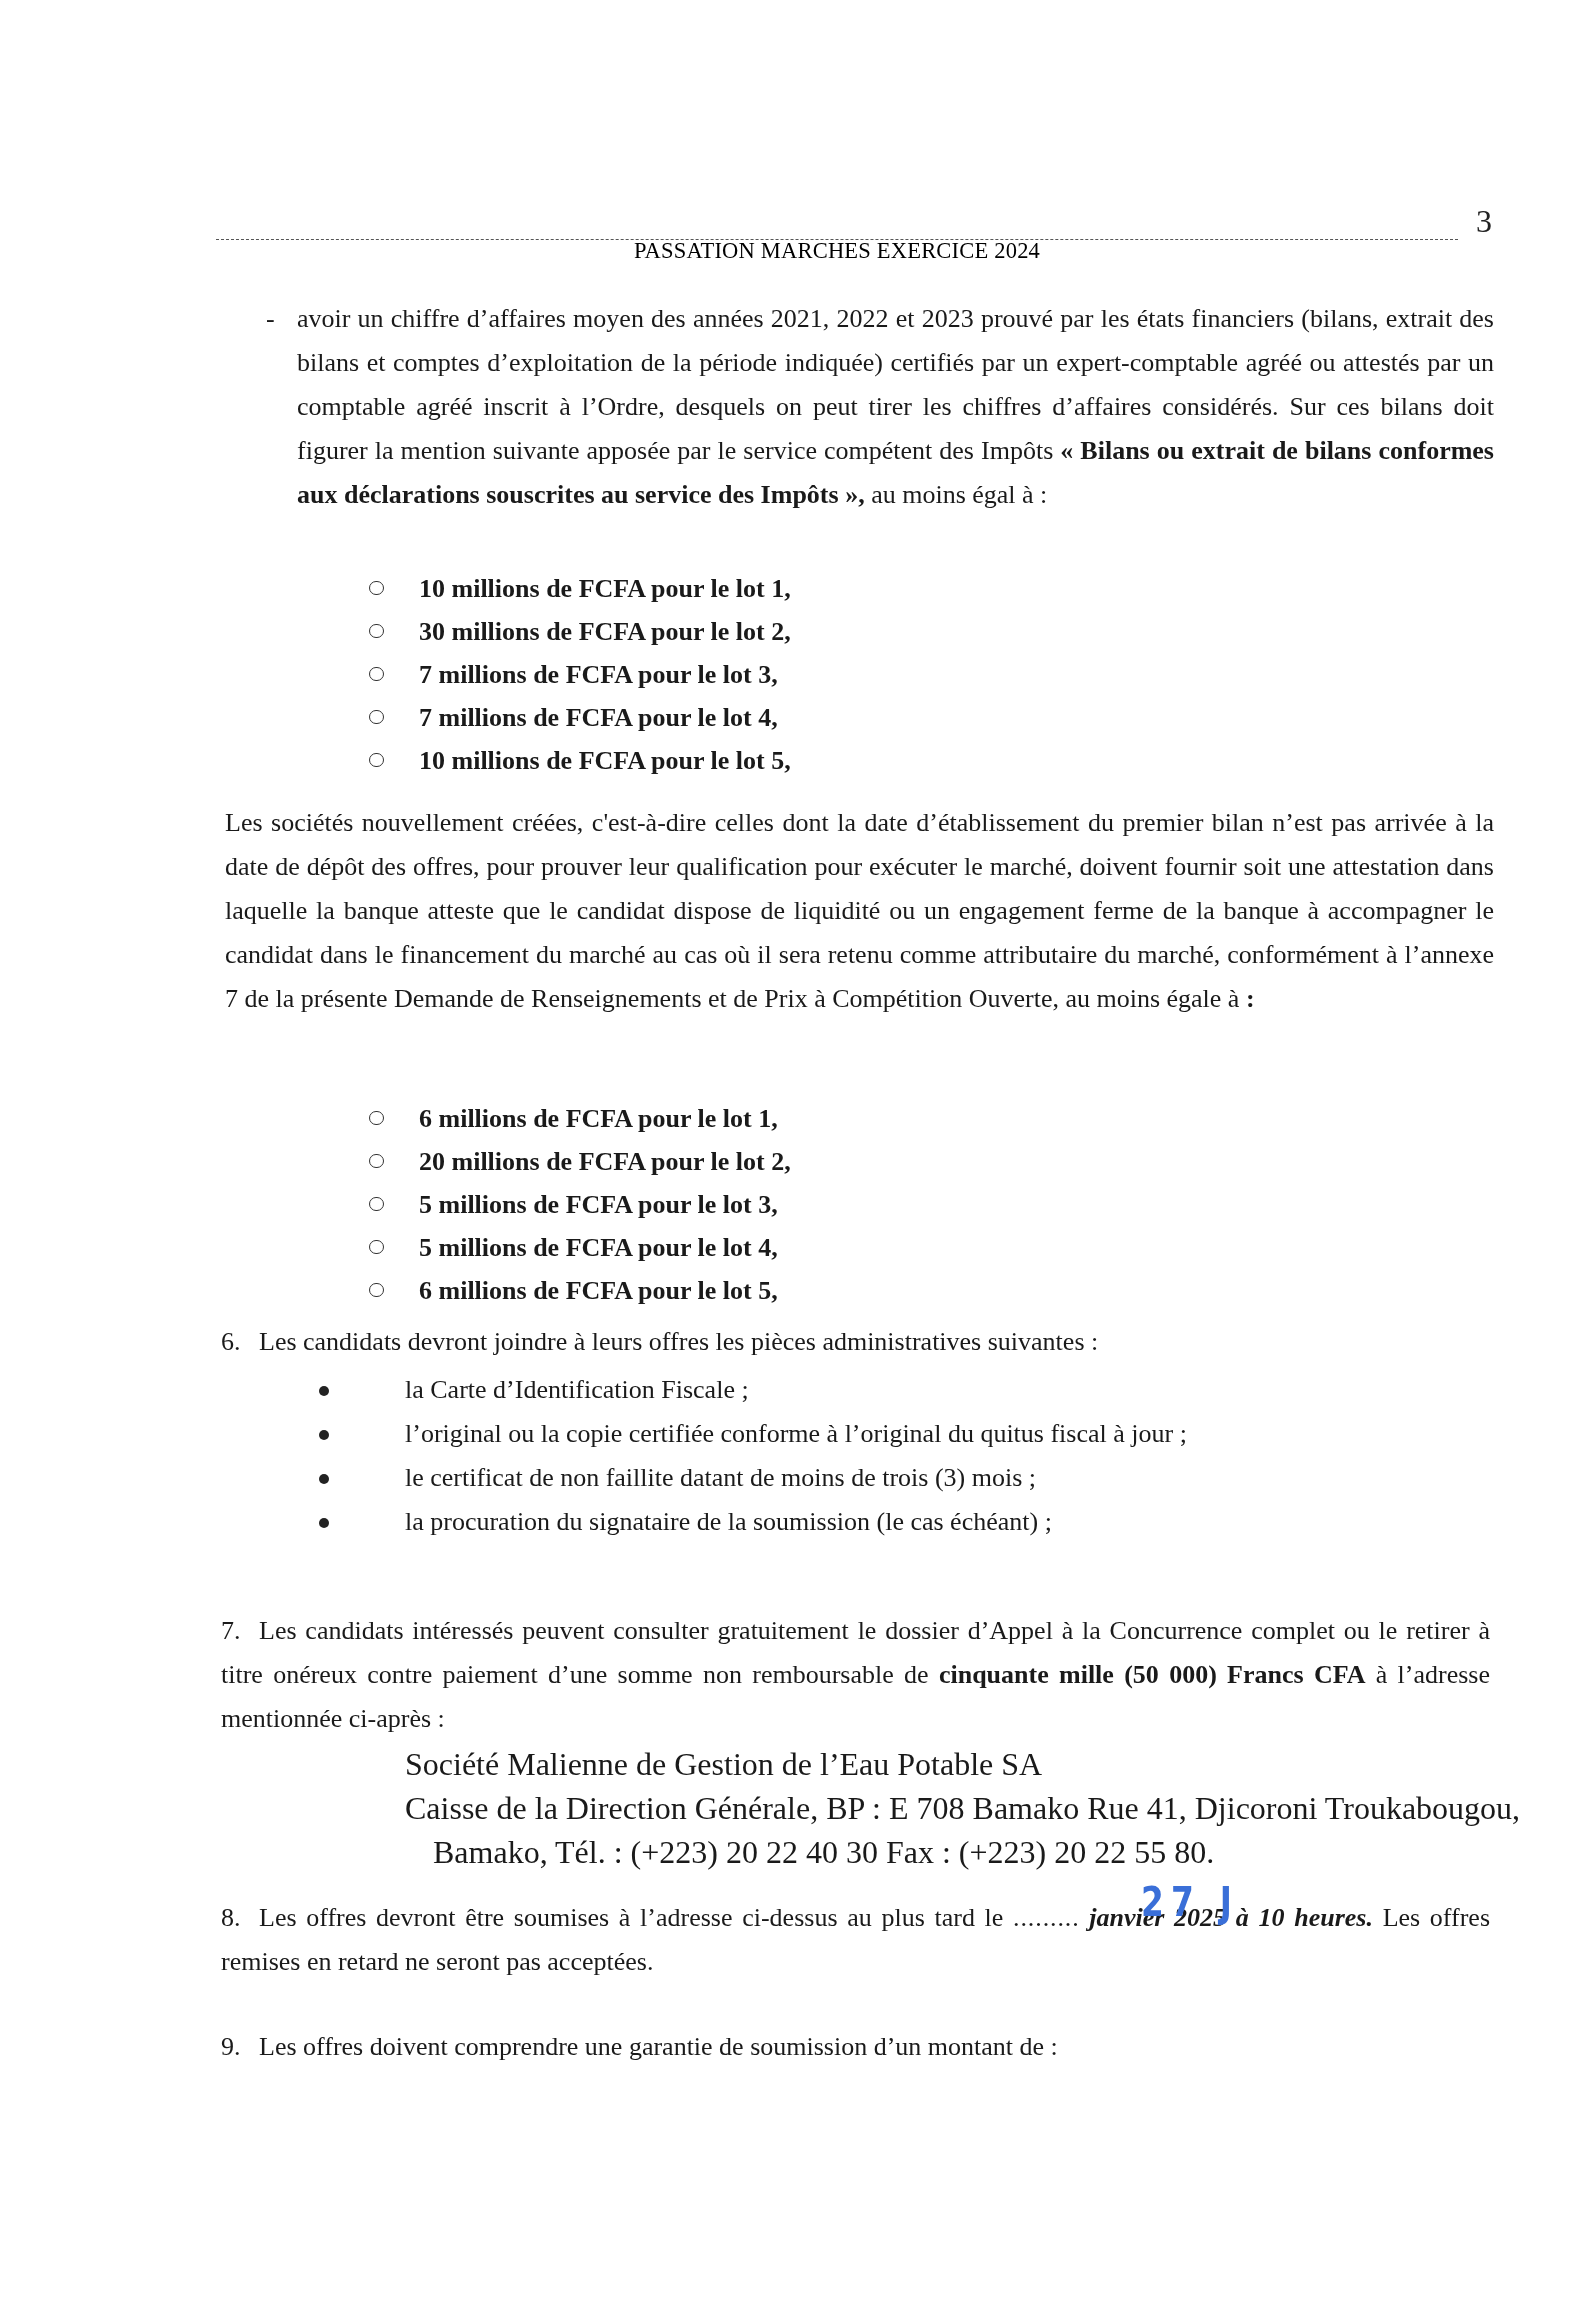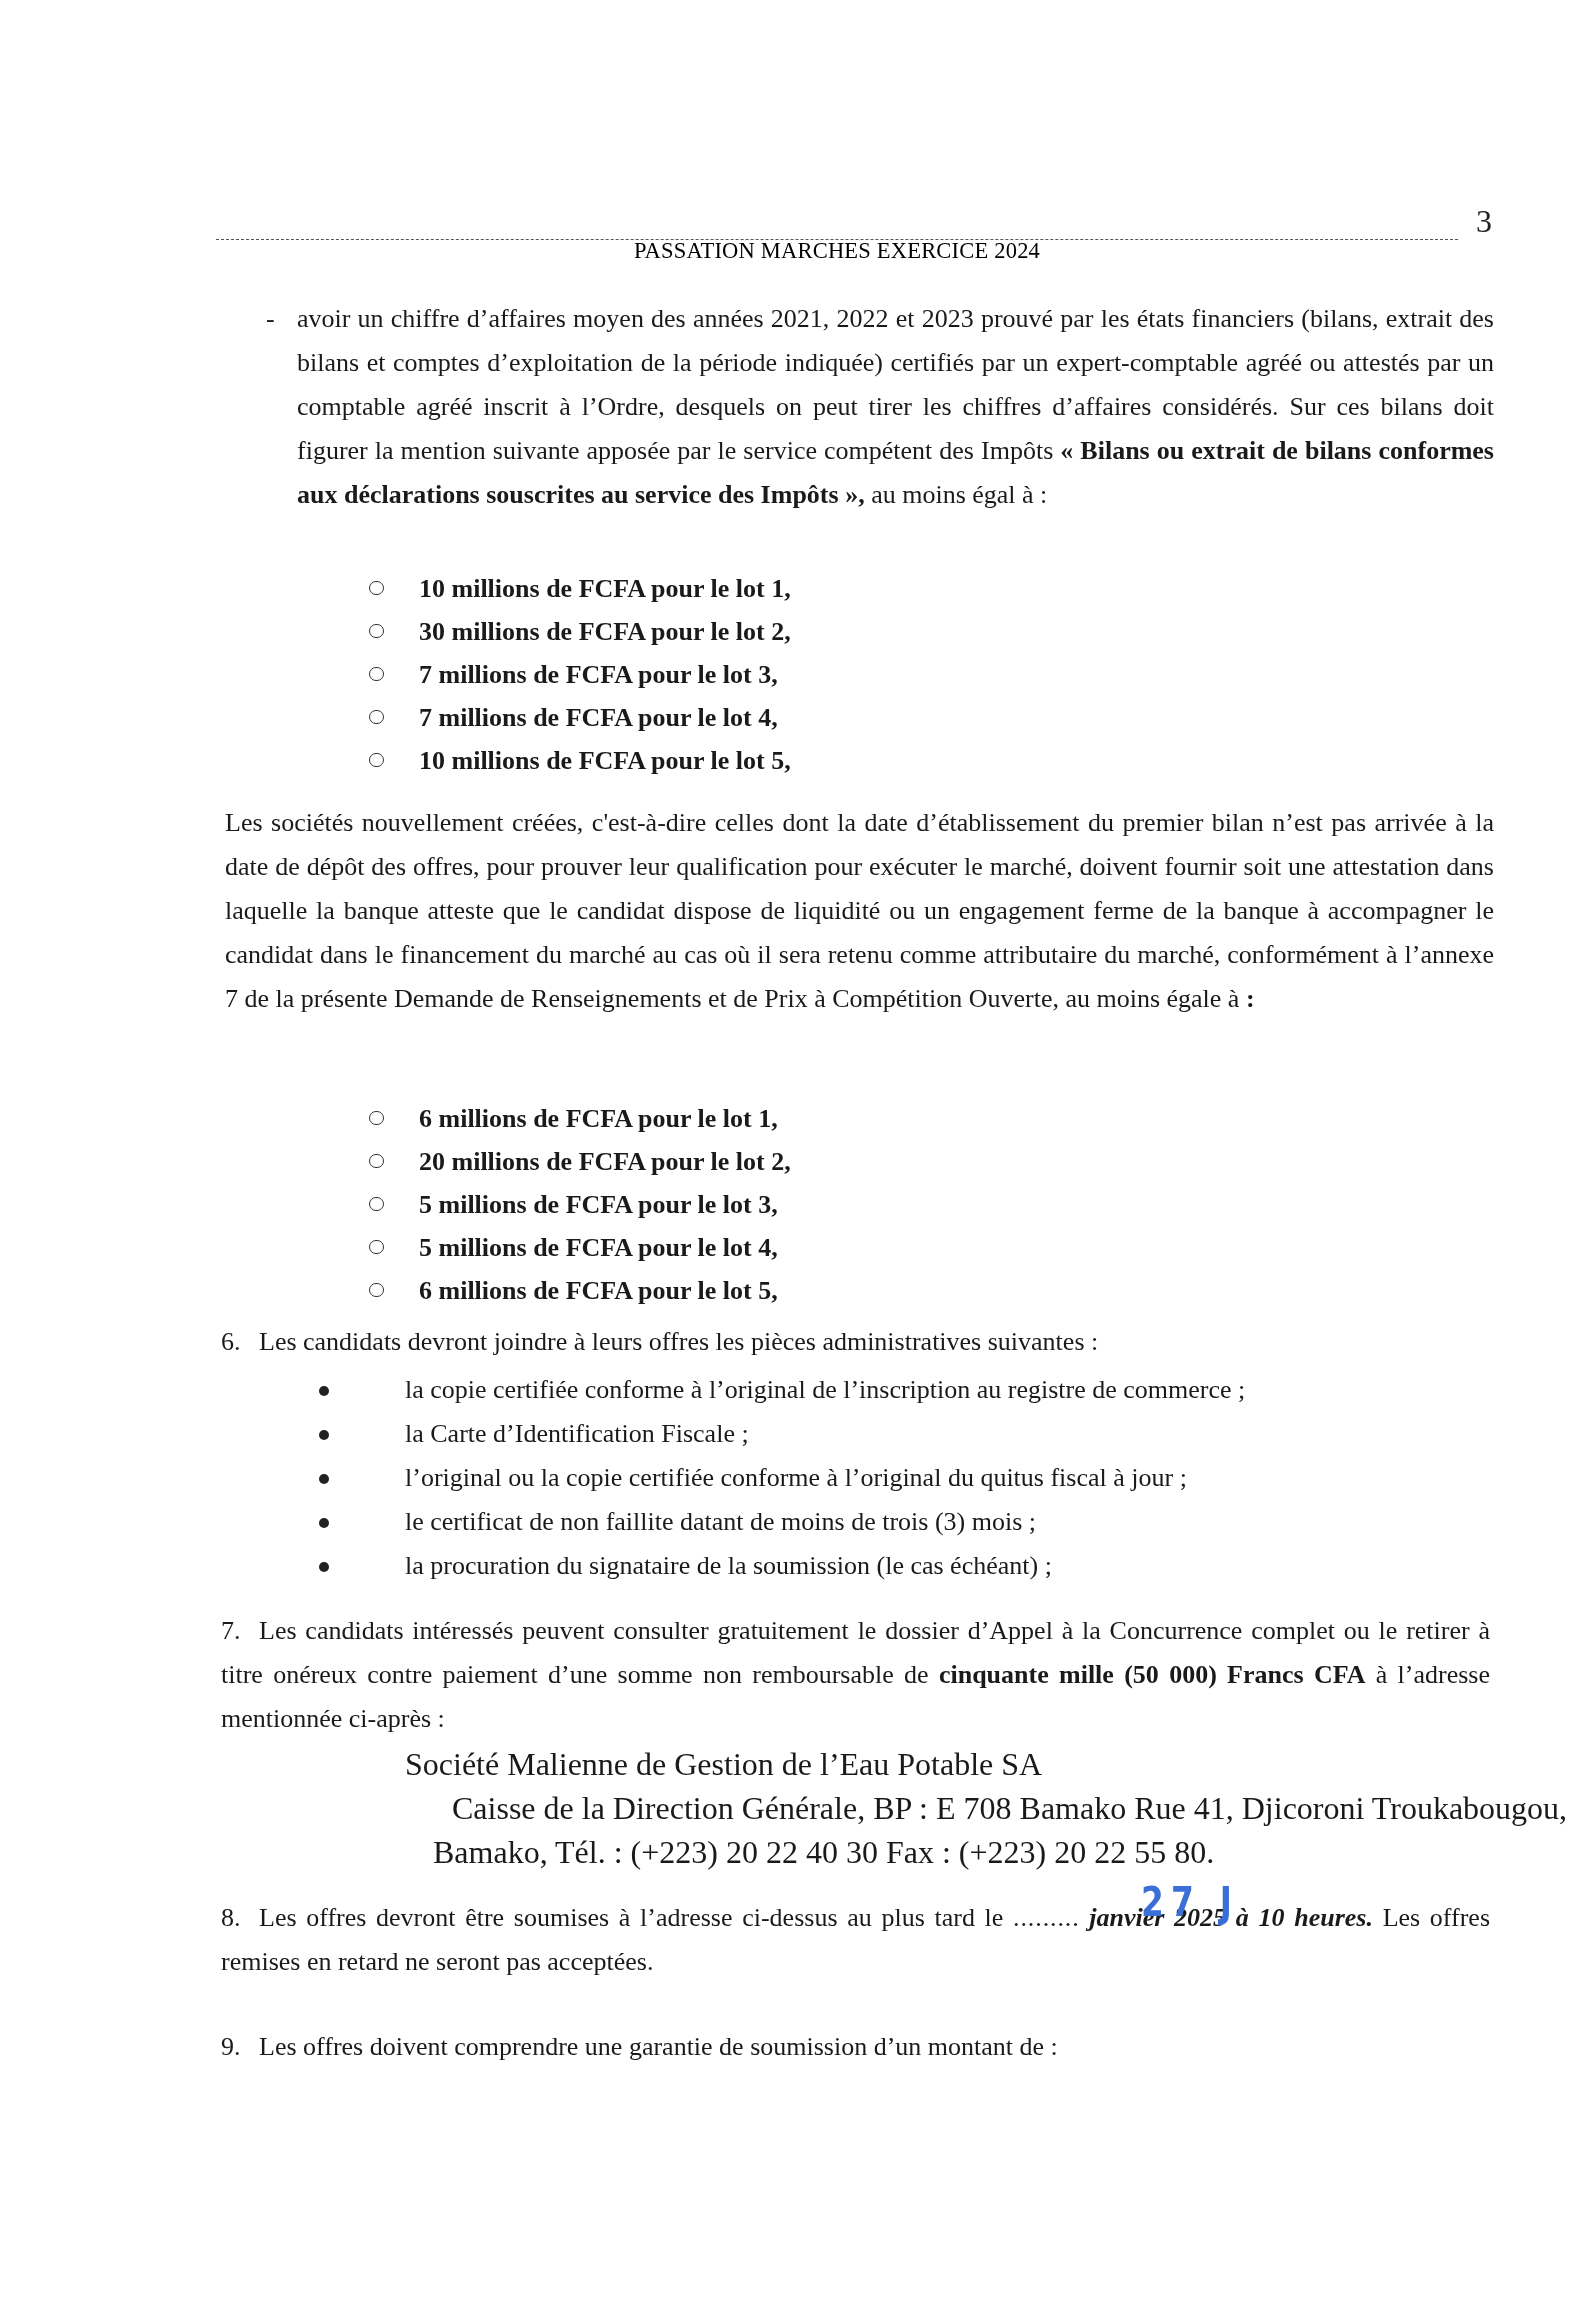--- a/index.html
+++ b/index.html
@@ -77,32 +77,31 @@
   <li><span class="circle-marker"></span><span>20 millions de FCFA pour le lot 2,</span></li>
   <li><span class="circle-marker"></span><span>5 millions de FCFA pour le lot 3,</span></li>
   <li><span class="circle-marker"></span><span>5 millions de FCFA pour le lot 4,</span></li>
   <li><span class="circle-marker"></span><span>6 millions de FCFA pour le lot 5,</span></li>
 </ul>
 
 <div class="text para" style="top:1320px; left:221px;">
   <span class="num">6.</span><span>Les candidats devront joindre à leurs offres les pièces administratives suivantes :</span>
 </div>
 <ul class="blist">
-  <li><span class="dot-marker"></span><span>la copie certifiée conforme à l’original de l’inscription au registre de commerce ;</span></li>
   <li><span class="dot-marker"></span><span>la Carte d’Identification Fiscale ;</span></li>
   <li><span class="dot-marker"></span><span>l’original ou la copie certifiée conforme à l’original du quitus fiscal à jour ;</span></li>
   <li><span class="dot-marker"></span><span>le certificat de non faillite datant de moins de trois (3) mois ;</span></li>
   <li><span class="dot-marker"></span><span>la procuration du signataire de la soumission (le cas échéant) ;</span></li>
 </ul>
 
 <div class="text para" style="top:1609px; left:221px;">
   <span class="num">7.</span><span>Les candidats intéressés peuvent consulter gratuitement le dossier d’Appel à la Concurrence complet ou le retirer à titre onéreux contre paiement d’une somme non remboursable de </span><b>cinquante mille (50 000) Francs CFA</b><span> à l’adresse mentionnée ci-après :</span>
 </div>
 <div class="address" style="top:1742px;">Société Malienne de Gestion de l’Eau Potable SA</div>
-<div class="address" style="top:1786px;margin-left:47px;">Caisse de la Direction Générale, BP : E 708 Bamako Rue 41, Djicoroni Troukabougou,</div>
+<div class="address" style="top:1786px;">Caisse de la Direction Générale, BP : E 708 Bamako Rue 41, Djicoroni Troukabougou,</div>
 <div class="address" style="top:1830px;margin-left:28px;">Bamako, Tél. : (+223) 20 22 40 30 Fax : (+223) 20 22 55 80.</div>
 
 <div class="text para" style="top:1896px; left:221px;">
   <span class="num">8.</span><span>Les offres devront être soumises à l’adresse ci-dessus au plus tard le </span><span class="dots">.........</span><b><i> janvier 2025 à 10 heures.</i></b><span> Les offres remises en retard ne seront pas acceptées.</span>
 </div>
 <div class="stamp">27 J</div>
 
 <div class="text para" style="top:2025px; left:221px;">
   <span class="num">9.</span><span>Les offres doivent comprendre une garantie de soumission d’un montant de :</span>
 </div>

